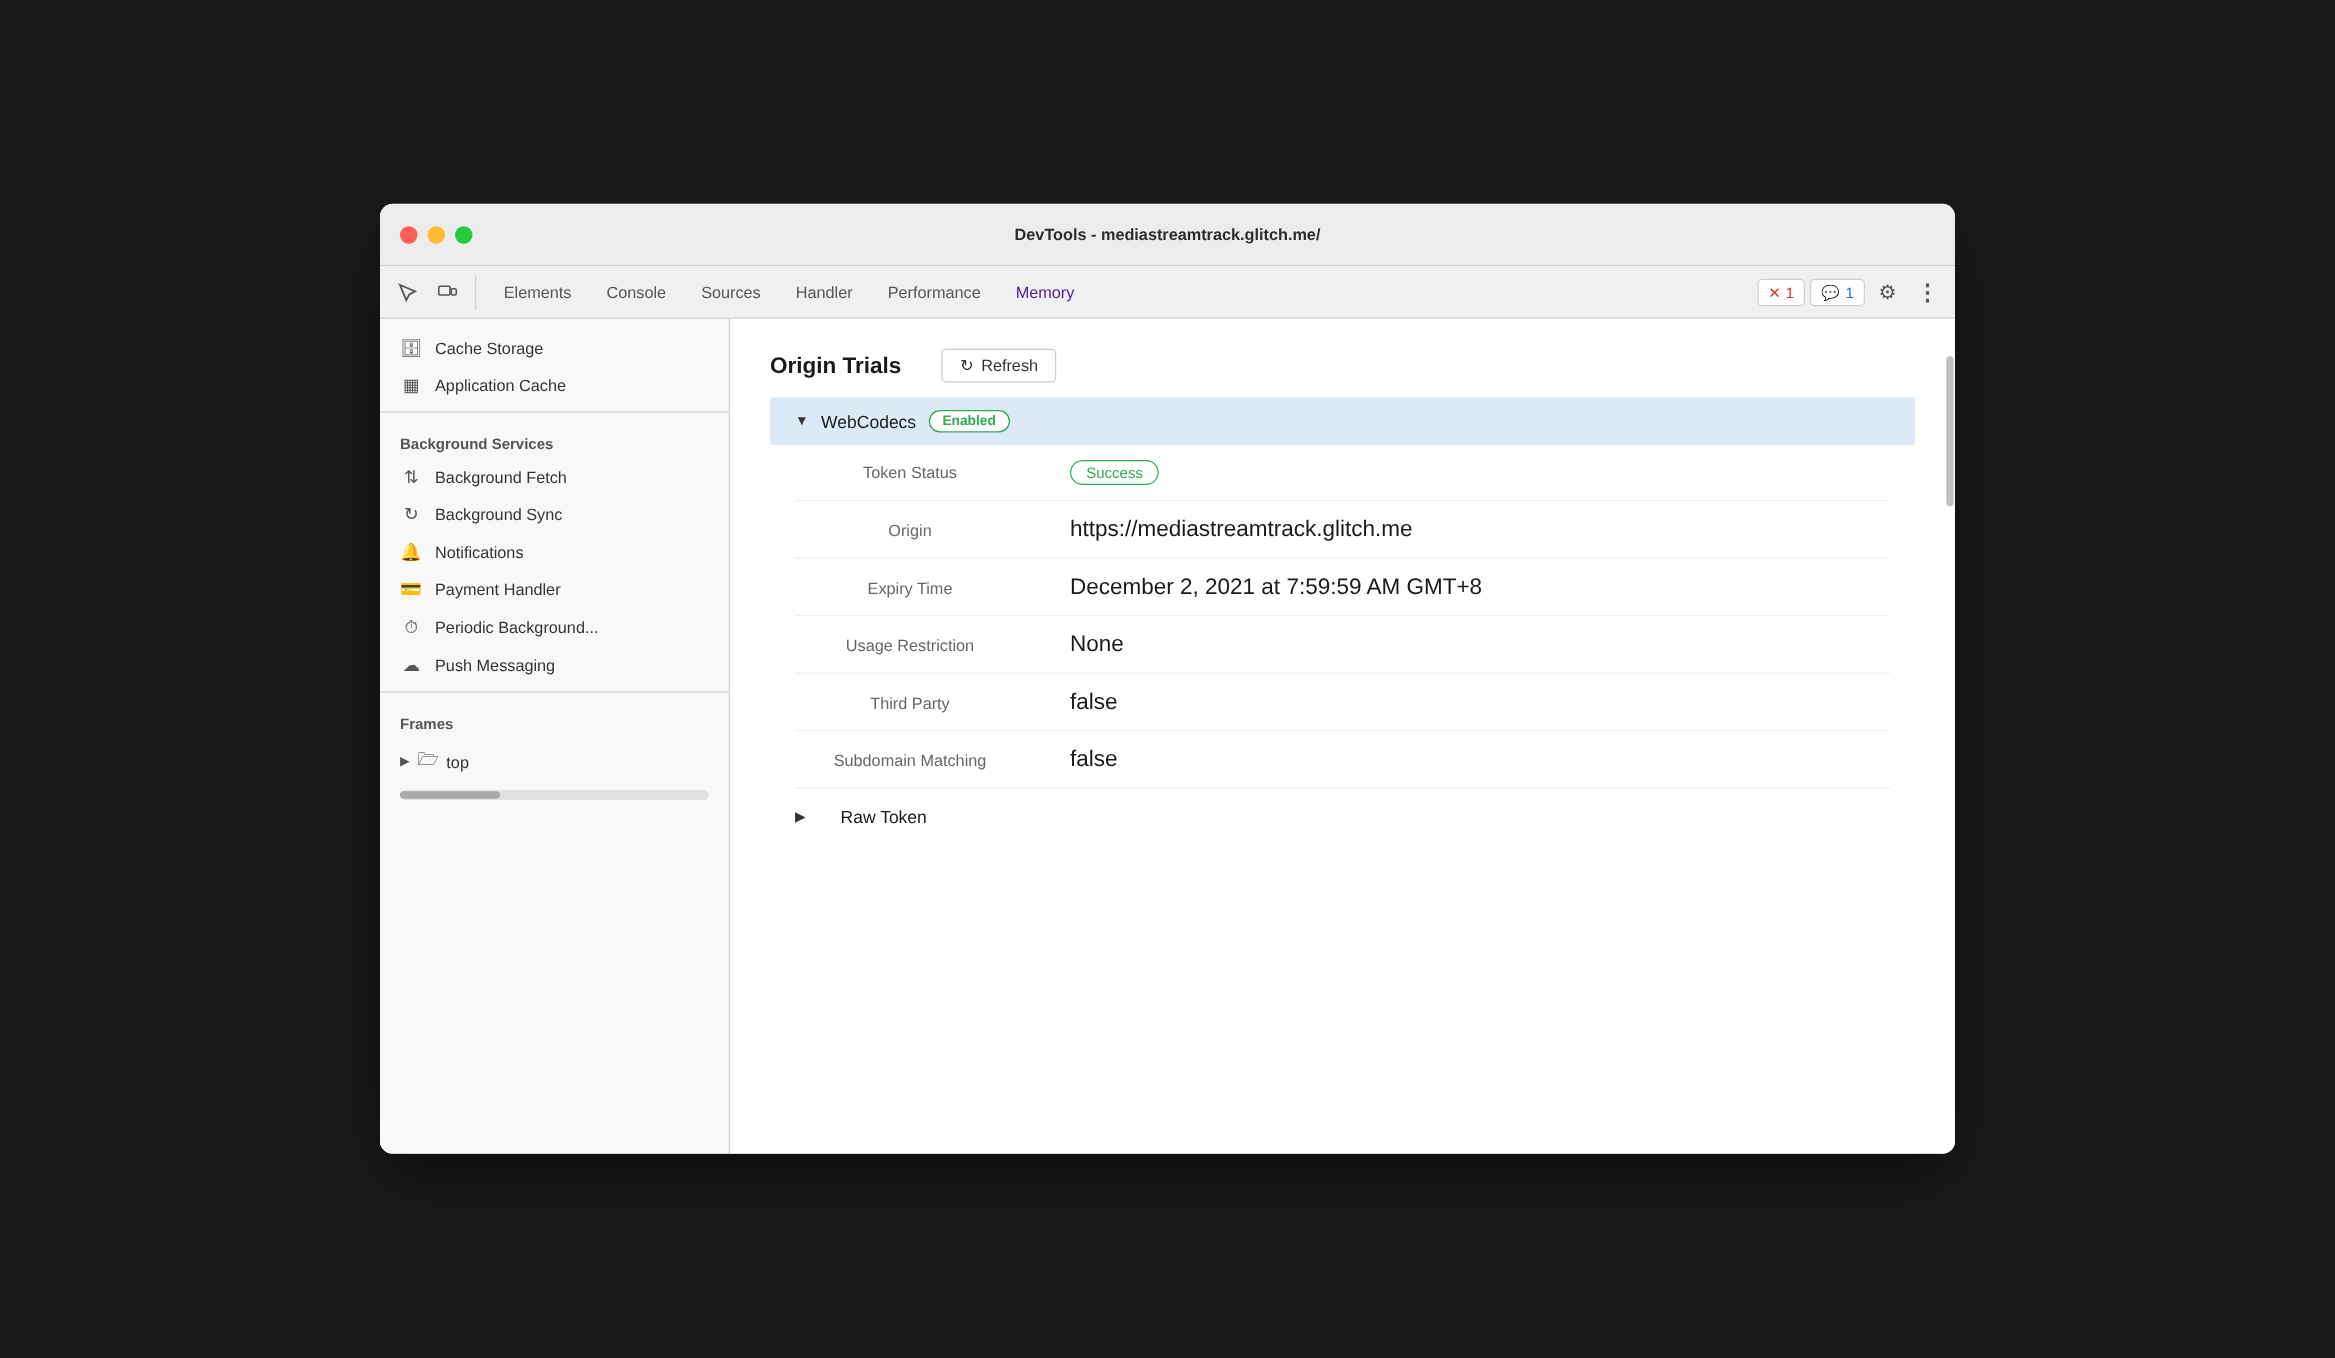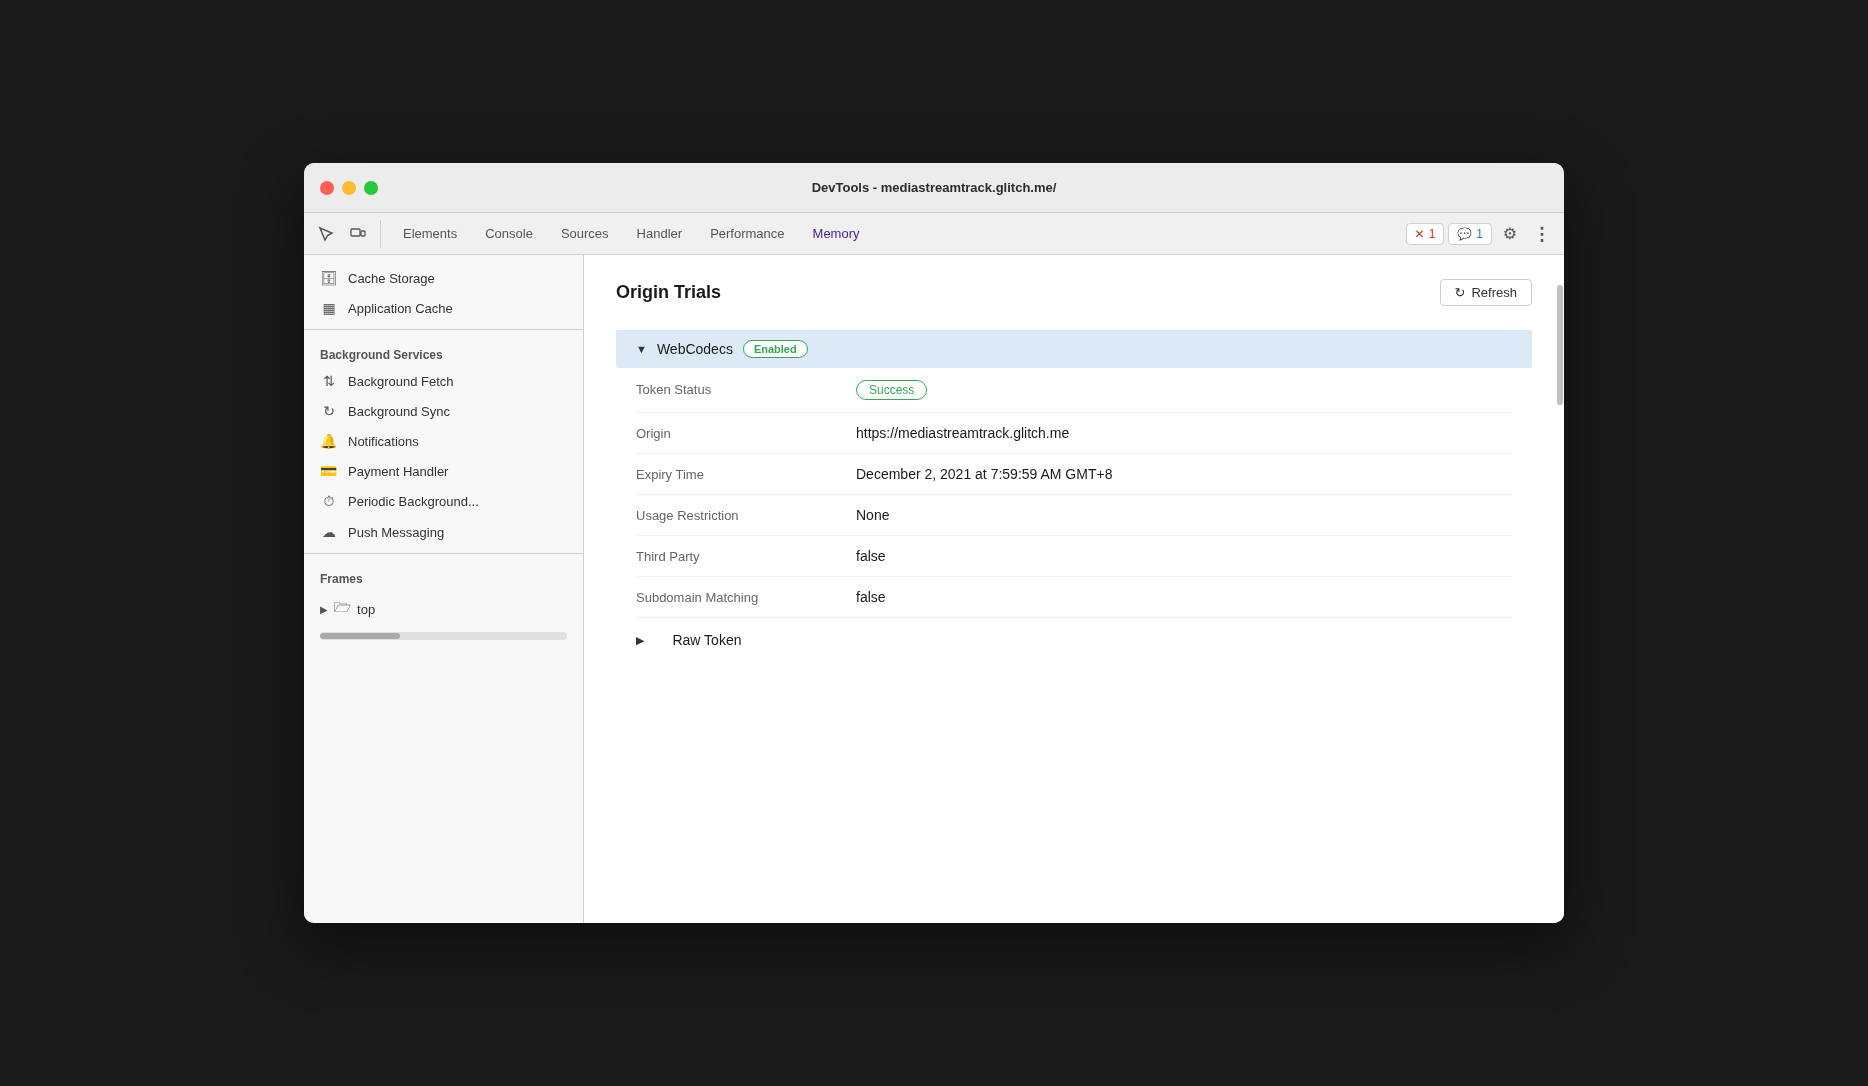--- a/index.html
+++ b/index.html
@@ -198,22 +198,21 @@
       overflow-y: auto;
       position: relative;
     }
     .content-inner {
       padding: 24px 32px;
     }
     .content-header {
       display: flex;
       align-items: center;
       gap: 32px;
-      margin-bottom: 24px;
-      justify-content: space-between;
+      margin-bottom: 12px;
     }
     .content-title {
       font-size: 18px;
       font-weight: 700;
       color: #1a1a1a;
     }
     .refresh-btn {
       display: flex;
       align-items: center;
       gap: 6px;
@@ -255,28 +254,28 @@
       padding: 0 20px;
     }
     .detail-row {
       display: flex;
       align-items: baseline;
       padding: 12px 0;
       border-bottom: 1px solid #f0f0f0;
     }
     .detail-label {
       width: 220px;
-      text-align: left;
+      text-align: center;
       font-size: 13px;
       color: #666;
       padding-right: 36px;
       flex-shrink: 0;
     }
     .detail-value {
-      font-size: 14px;
+      font-size: 18px;
       color: #1a1a1a;
     }
     .badge-success {
       background: white;
       border: 1.5px solid #34a853;
       color: #34a853;
       font-size: 12px;
       font-weight: 500;
       padding: 2px 12px;
       border-radius: 12px;

